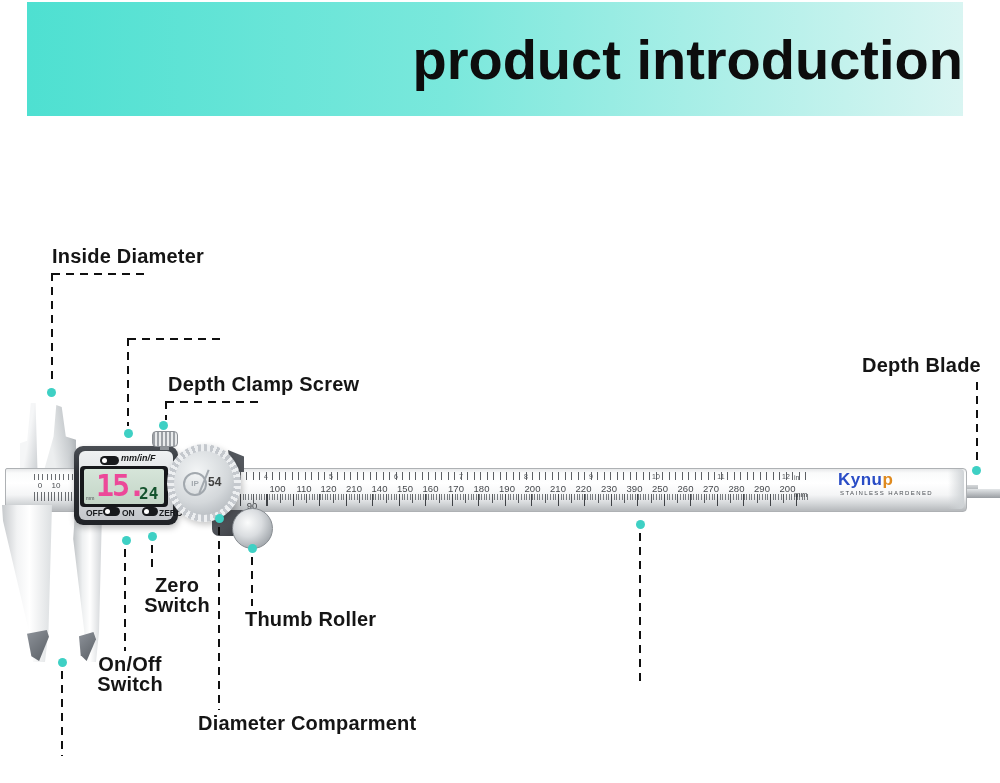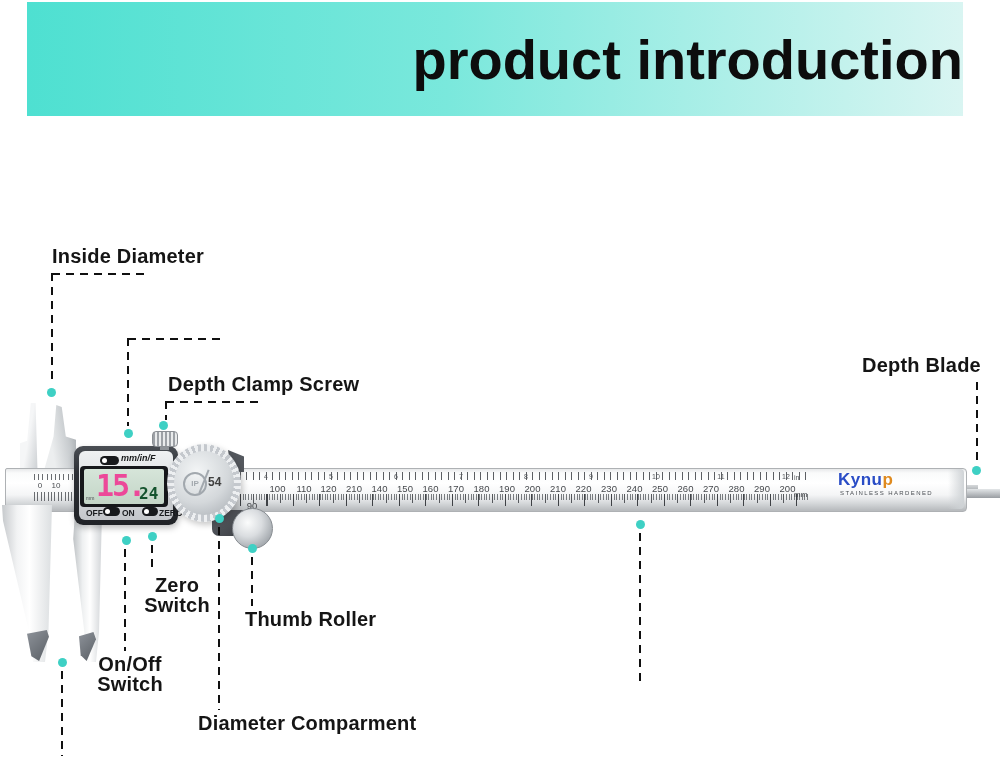--- a/index.html
+++ b/index.html
@@ -158,21 +158,21 @@
       <span class="abs mmnum" style="left: 379.5px;">140</span>
       <span class="abs mmnum" style="left: 405px;">150</span>
       <span class="abs mmnum" style="left: 430.5px;">160</span>
       <span class="abs mmnum" style="left: 456px;">170</span>
       <span class="abs mmnum" style="left: 481.5px;">180</span>
       <span class="abs mmnum" style="left: 507px;">190</span>
       <span class="abs mmnum" style="left: 532.5px;">200</span>
       <span class="abs mmnum" style="left: 558px;">210</span>
       <span class="abs mmnum" style="left: 583.5px;">220</span>
       <span class="abs mmnum" style="left: 609px;">230</span>
-      <span class="abs mmnum" style="left: 634.5px;">240</span>
+      <span class="abs mmnum" style="left: 634.5px;">390</span>
       <span class="abs mmnum" style="left: 660px;">250</span>
       <span class="abs mmnum" style="left: 685.5px;">260</span>
       <span class="abs mmnum" style="left: 711px;">270</span>
       <span class="abs mmnum" style="left: 736.5px;">280</span>
       <span class="abs mmnum" style="left: 762px;">290</span>
       <span class="abs mmnum" style="left: 787.5px;">200</span>
       <span class="abs inchnum" style="left: 266px;">4</span>
       <span class="abs inchnum" style="left: 331px;">5</span>
       <span class="abs inchnum" style="left: 396px;">6</span>
       <span class="abs inchnum" style="left: 461px;">7</span>

